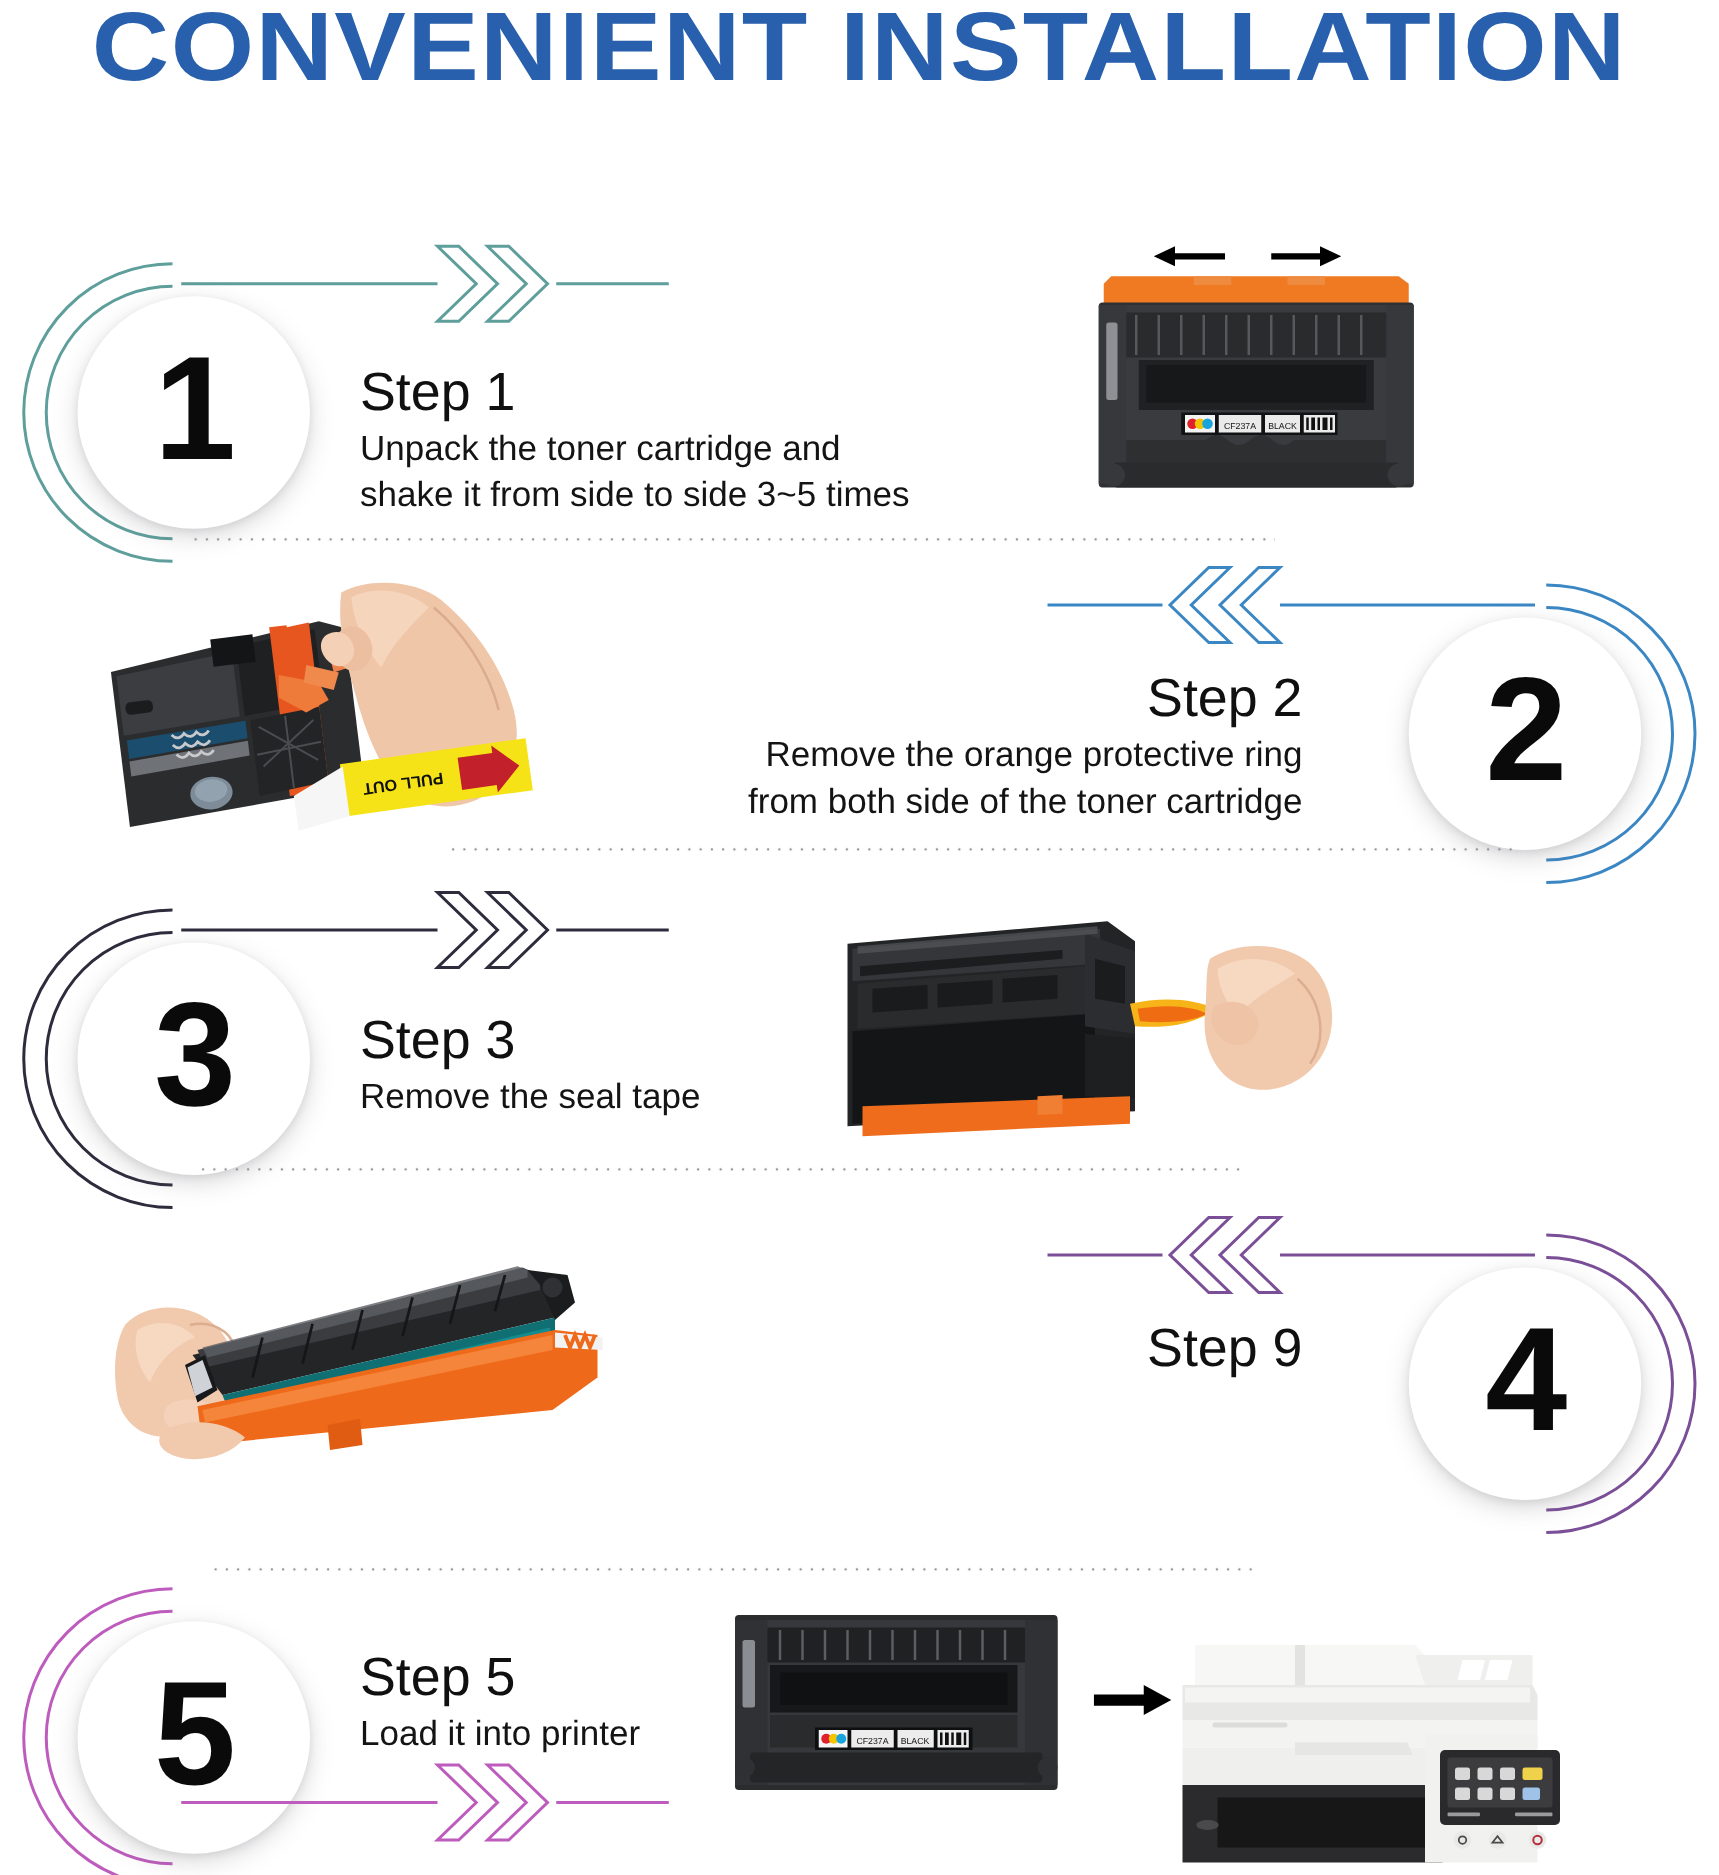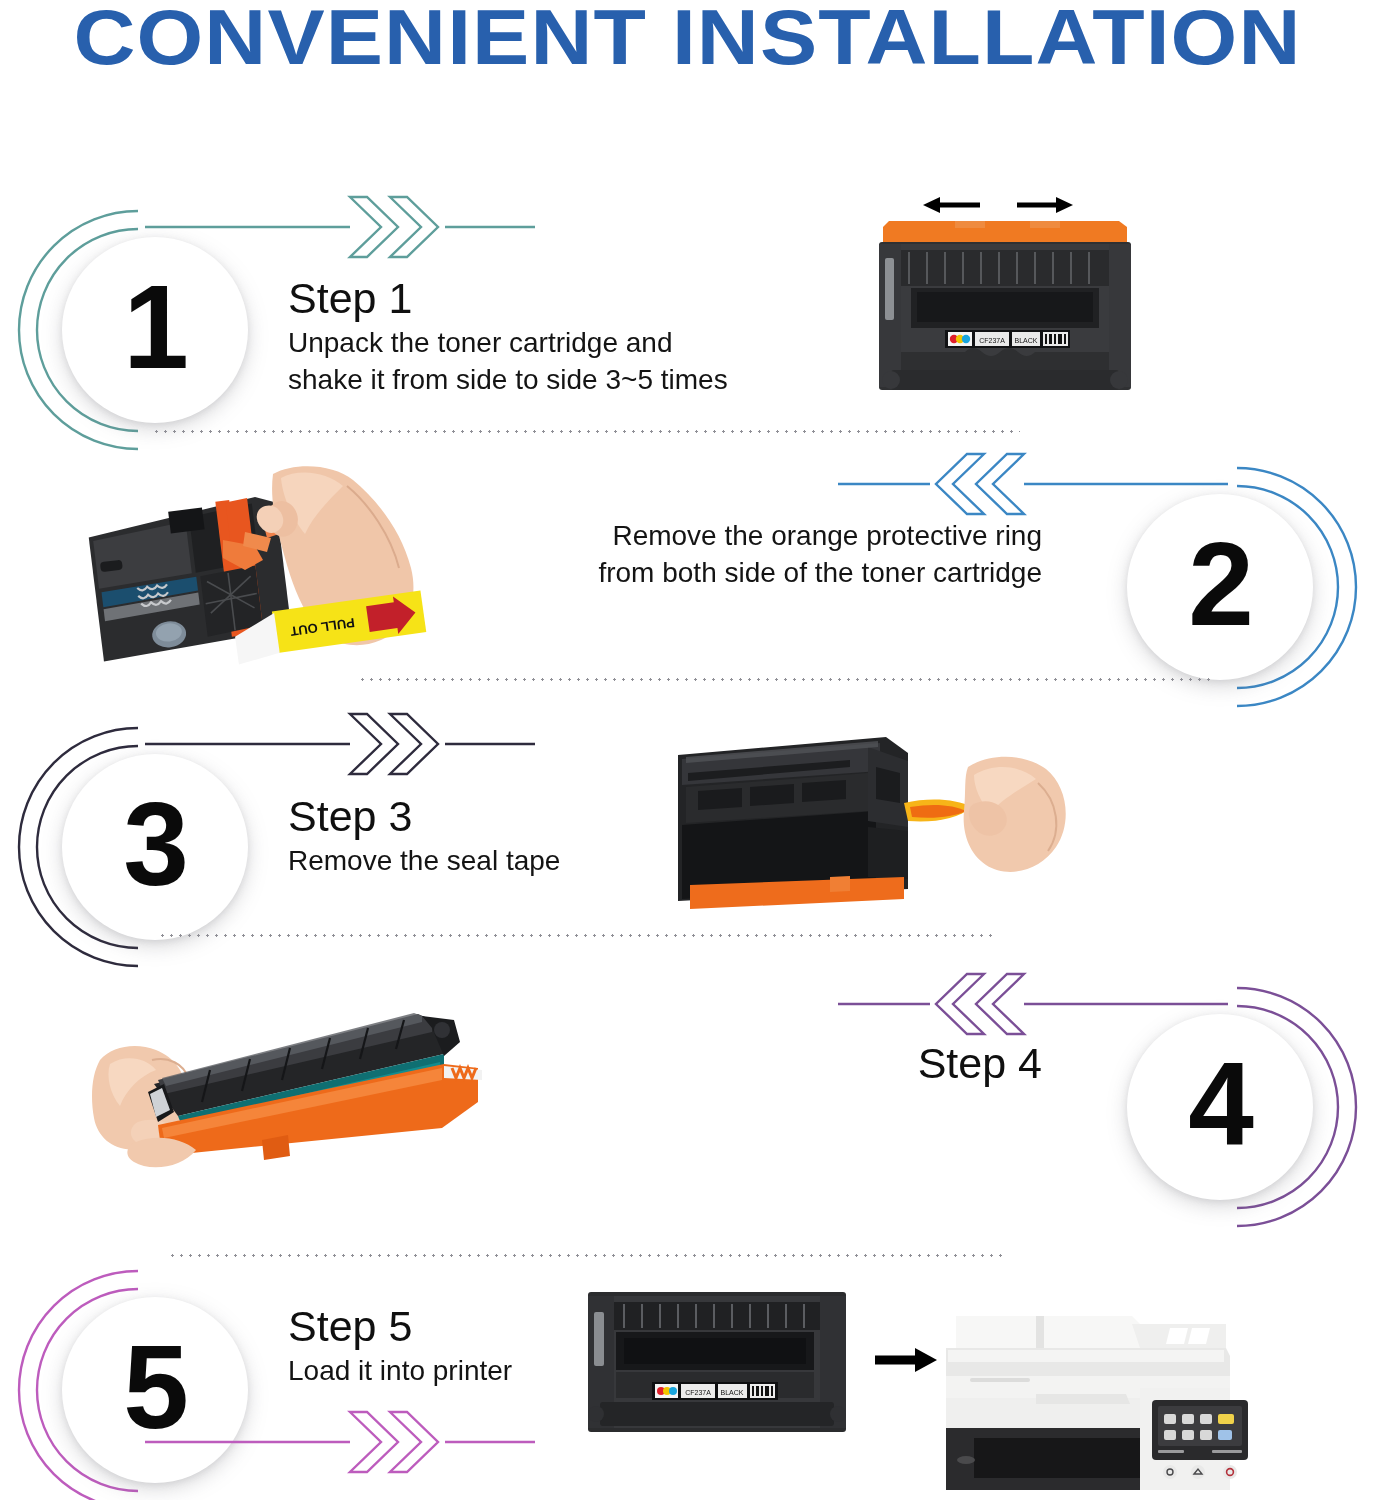--- a/index.html
+++ b/index.html
@@ -49,21 +49,21 @@
     letter-spacing: -2px;
     padding-bottom: 6px;
   }
   .badge svg { position: absolute; left: 0; top: 0; overflow: visible; }
 
   
   .connector { position: absolute; height: 70px; }
   .connector svg { display: block; overflow: visible; }
 
   
-  .txt { position: absolute; }
+  .txt { position: absolute; margin-top: 16px; }
   .txt .head {
     font-family: "Liberation Sans", sans-serif;
     font-weight: 400;
     font-size: 43px;
     line-height: 52px;
     color: #101010;
     white-space: nowrap;
   }
   .txt .desc {
     font-family: "Liberation Sans", sans-serif;
@@ -202,20 +202,21 @@
     <div class="badge" style="left:1085px; top:452px;">
       <svg width="270" height="270" viewBox="0 0 270 270">
         <path d="M152 16 A119 119 0 1 1 152 254" fill="none" stroke="#3b87c4" stroke-width="2.4"></path>
         <path d="M152 34 A101 101 0 1 1 152 236" fill="none" stroke="#3b87c4" stroke-width="2.4"></path>
       </svg>
       <div class="disc"></div>
       <div class="num">2</div>
     </div>
 
     <div class="txt right" style="left:470px; top:517px; width:572px;">
+      <div class="head">Step 2</div>
       <div class="desc">Remove the orange protective ring
 from both side of the toner cartridge</div>
     </div>
 
     <div class="photo" style="left:85px; top:460px;">
       <svg width="420" height="210" viewBox="0 0 420 210">
 
         <g transform="rotate(-7 150 120)">
           <path d="M10 60 L180 40 L200 48 L200 175 L10 185 Z" fill="#2b2c2e"></path>
           <path d="M14 64 L108 56 L108 108 L14 112 Z" fill="#3c3d40"></path>
@@ -346,21 +347,21 @@
     <div class="badge" style="left:1085px; top:972px;">
       <svg width="270" height="270" viewBox="0 0 270 270">
         <path d="M152 16 A119 119 0 1 1 152 254" fill="none" stroke="#7b4f97" stroke-width="2.4"></path>
         <path d="M152 34 A101 101 0 1 1 152 236" fill="none" stroke="#7b4f97" stroke-width="2.4"></path>
       </svg>
       <div class="disc"></div>
       <div class="num">4</div>
     </div>
 
     <div class="txt right" style="left:560px; top:1037px; width:482px;">
-      <div class="head">Step 4</div>
+      <div class="head">Step 9</div>
     </div>
 
     <div class="photo" style="left:92px; top:980px;">
       <svg width="430" height="195" viewBox="0 0 430 195">
 
         <path d="M8 80 C20 66 44 62 64 70 C84 78 96 96 94 118 C92 142 74 162 50 168 C26 174 6 160 2 138 C-2 116 0 94 8 80 Z" fill="#f1c9ad"></path>
         <path d="M18 84 C34 74 54 78 64 90 C48 96 34 110 28 126 C18 114 14 96 18 84 Z" fill="#f7d8c1"></path>
         <path d="M60 80 C76 76 92 84 96 98" stroke="#dcae90" stroke-width="2" fill="none"></path>
         <path d="M46 142 C62 136 80 142 88 154 C76 166 56 170 44 162 C36 156 38 146 46 142 Z" fill="#f4d1b8"></path>
 

